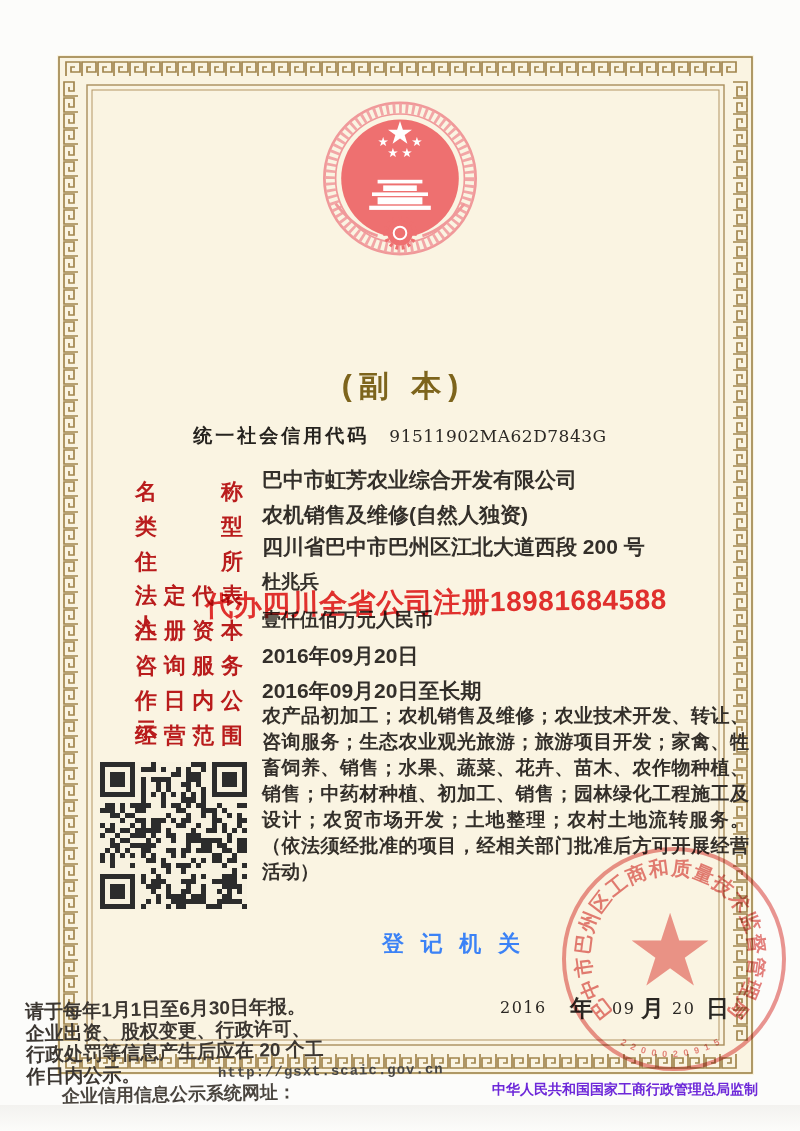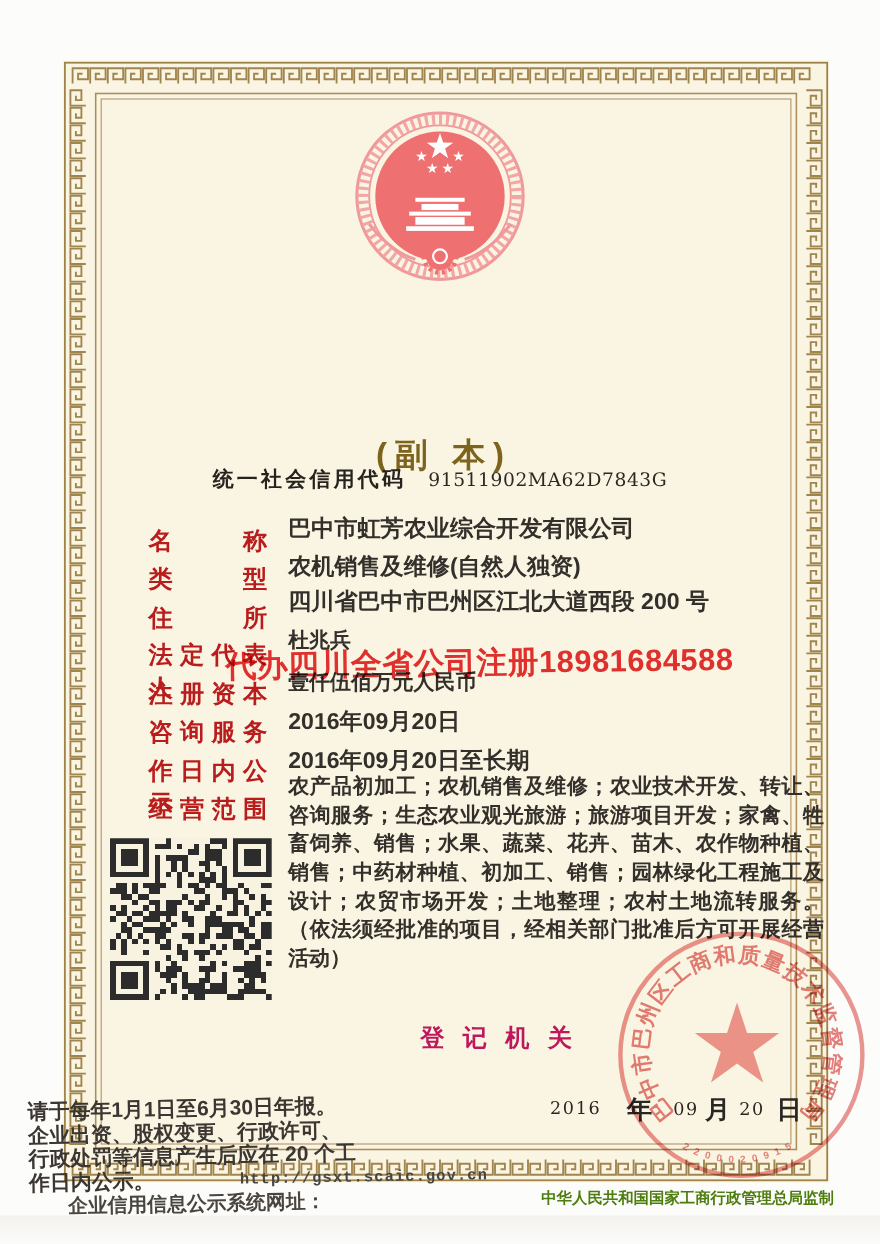--- a/index.html
+++ b/index.html
@@ -9,56 +9,56 @@
     background:linear-gradient(to bottom, rgba(120,110,95,0.07), rgba(255,255,255,0));pointer-events:none;}
   .cert{position:absolute;left:57px;top:55px;width:697px;height:1020px;background:#faf4e2;}
   .cert-border{position:absolute;left:0;top:0;}
   
   .emblem{position:absolute;left:316px;top:98px;width:168px;height:172px;}
   
   .title{position:absolute;left:0;top:266px;width:800px;text-align:center;
     font-size:77px;font-weight:bold;color:#7d641c;letter-spacing:32px;padding-left:32px;box-sizing:border-box;
     font-family:"Liberation Sans", sans-serif;}
   .subtitle{position:absolute;left:0;top:366px;width:800px;text-align:center;
-    font-size:30px;font-weight:bold;color:#7d641c;letter-spacing:7px;padding-left:7px;box-sizing:border-box;margin-top:28px;}
+    font-size:30px;font-weight:bold;color:#7d641c;letter-spacing:7px;padding-left:7px;box-sizing:border-box;}
   
   .code-row{position:absolute;left:0;top:423px;width:800px;display:flex;justify-content:center;gap:20px;align-items:baseline;text-align:right;}
   .code-label{font-size:19px;font-weight:bold;color:#26231f;letter-spacing:3px;}
   .code-value{font-family:"DejaVu Serif", serif;font-size:17px;color:#2c2925;letter-spacing:0.5px;}
   
   .flabel{position:absolute;left:135px;width:108px;font-size:22px;font-weight:bold;color:#b91c1c;
     text-align:justify;text-align-last:justify;}
   .fvalue{position:absolute;left:262px;font-size:21px;font-weight:600;color:#332f2a;white-space:nowrap;}
   .fscope{position:absolute;left:262px;top:703px;width:487px;font-size:19px;font-weight:600;color:#332f2a;
     line-height:26px;text-align:justify;}
   
   .watermark{position:absolute;left:205px;top:584px;font-size:28px;font-weight:600;color:#e32020;
     letter-spacing:0.5px;transform:rotate(-0.8deg);mix-blend-mode:multiply;opacity:0.92;white-space:nowrap;z-index:30;}
   
   .qr{position:absolute;left:100px;top:762px;width:147px;height:147px;}
   
-  .registry{position:absolute;left:382px;top:929px;width:138px;font-size:22px;font-weight:bold;color:#be185d;
+  .registry{position:absolute;left:382px;top:929px;width:138px;font-size:22px;font-weight:bold;color:#3b82f6;
     text-align:justify;text-align-last:justify;}
   
   .seal{position:absolute;left:545px;top:830px;width:250px;height:250px;mix-blend-mode:multiply;opacity:0.92;z-index:25;}
   .seal-ring{position:absolute;left:17px;top:17px;width:216px;height:216px;border:4px solid rgba(226,103,99,0.75);border-radius:50%;}
   .seal-star{position:absolute;left:0;top:0;width:250px;height:250px;display:flex;align-items:center;justify-content:center;
     font-size:100px;color:rgba(232,116,112,0.8);line-height:100px;padding-bottom:10px;box-sizing:border-box;}
   .seal span.arc{position:absolute;left:50%;top:50%;font-size:20px;font-weight:700;color:rgba(222,92,88,0.85);}
   .seal span.ser{position:absolute;left:50%;top:50%;font-size:9px;font-weight:700;color:rgba(222,92,88,0.8);}
   
   .dunit{position:absolute;font-size:23px;font-weight:bold;color:#2a2723;}
   .dnum{position:absolute;font-family:"DejaVu Serif", serif;font-size:16px;color:#2a2723;letter-spacing:1.5px;}
   
   .notice{position:absolute;left:25px;top:1001px;transform:rotate(-1.1deg);transform-origin:left top;z-index:40;}
   .notice .nline{font-size:19px;font-weight:600;color:#3b3631;line-height:21.5px;white-space:nowrap;}
   .notice .nsite{font-size:18px;font-weight:600;color:#4a453f;margin-left:35px;margin-top:-2px;white-space:nowrap;}
   .site-url{position:absolute;left:218px;top:1063px;font-family:"Liberation Mono", monospace;font-size:14px;
     font-weight:bold;color:#454545;letter-spacing:1px;transform:rotate(-1deg);z-index:41;}
-  .issuer{position:absolute;left:492px;top:1081px;font-size:14px;font-weight:600;color:#4d7c0f;white-space:nowrap;}
+  .issuer{position:absolute;left:492px;top:1081px;font-size:14px;font-weight:600;color:#6d28d9;white-space:nowrap;}
 </style>
 </head>
 <body>
 
 <div class="page">
 
   <div class="cert">
     <svg id="border-svg" class="cert-border" width="697" height="1020" viewBox="0 0 697 1020">
         <rect x="2" y="2" width="693" height="1016" fill="none" stroke="#9d8248" stroke-width="1.6"></rect>
         <rect x="30" y="30" width="637" height="960" fill="none" stroke="#a98e5c" stroke-width="1.4"></rect>

